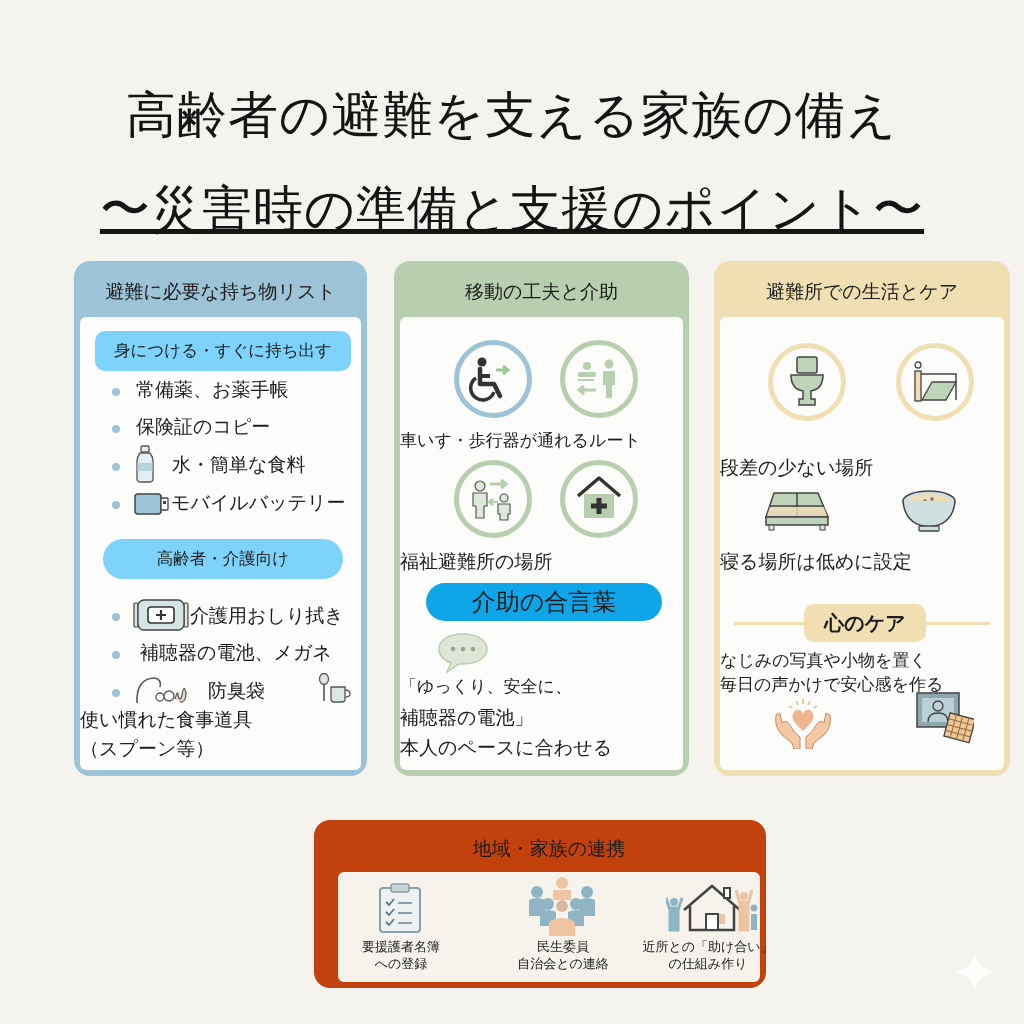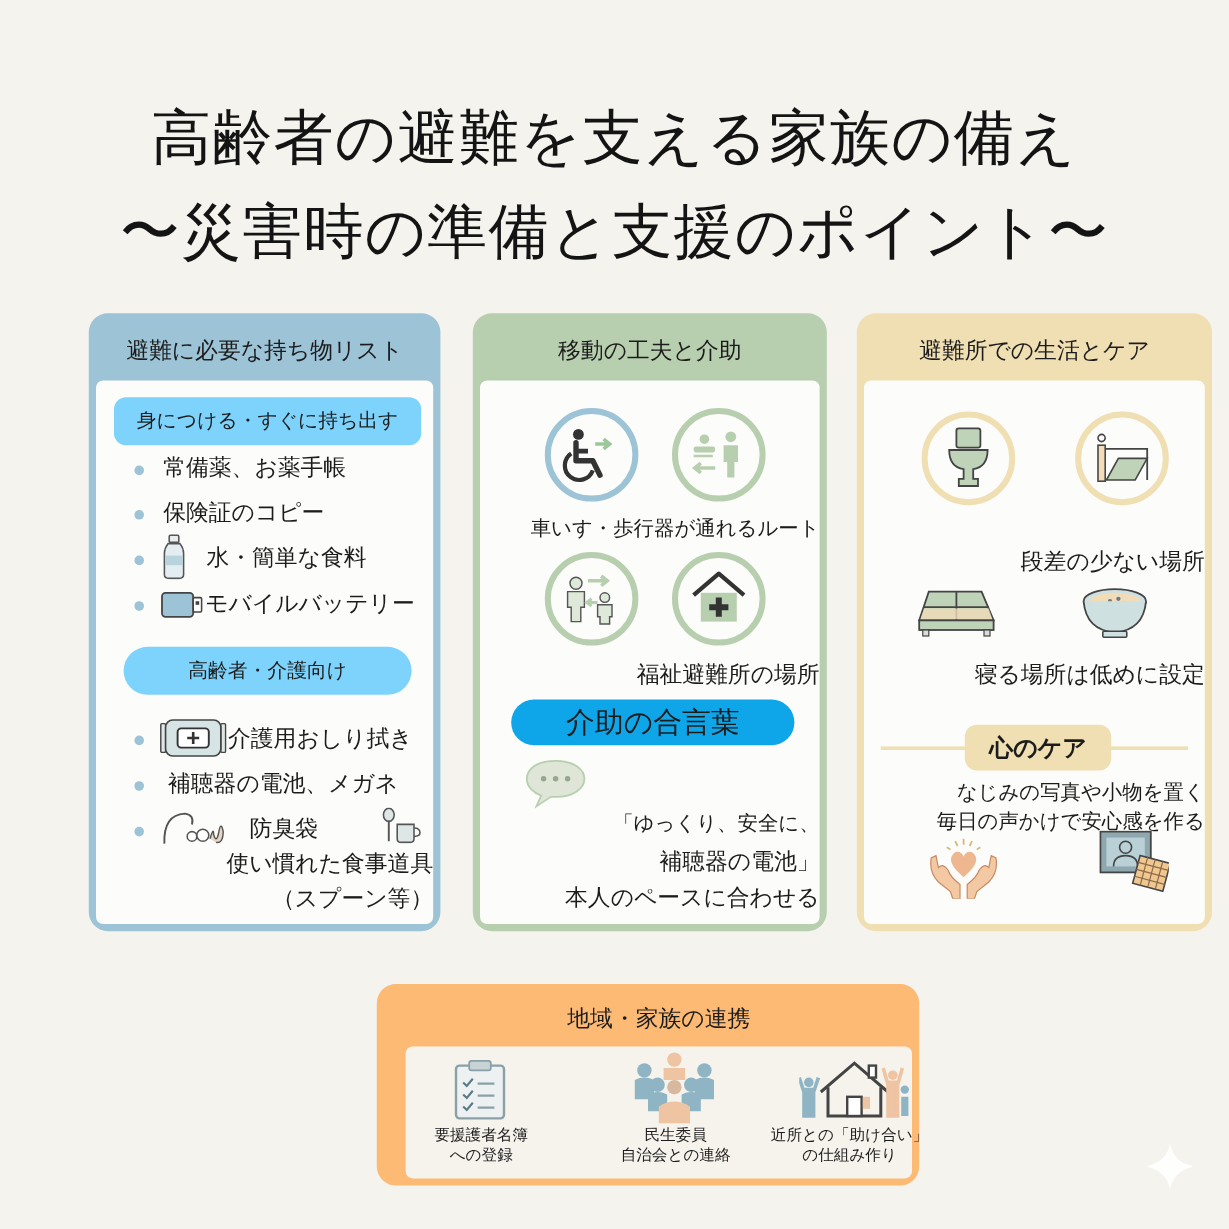--- a/index.html
+++ b/index.html
@@ -9,55 +9,55 @@
     font-family: "DejaVu Sans", "Liberation Sans", sans-serif;
     color: #1c1c1c;
     position: relative;
     overflow: hidden;
   }
   .title {
     position: absolute; left: 0; width: 1024px; text-align: center;
     font-size: 50px; font-weight: normal; letter-spacing: 1px; color: #141414;
   }
   .title.l1 { top: 82px; }
-  .title.l2 { top: 160px; }
+  .title.l2 { top: 176px; text-decoration: underline; }
 
   .card {
     position: absolute; border-radius: 16px; padding: 6px; margin-left: 30px;
   }
   .card-header {
     height: 50px; display: flex; align-items: center; justify-content: center;
     font-size: 19px; color: #1c1c1c;
   }
   .card-body {
     background: #fcfcfa; border-radius: 6px; position: relative;
   }
   .card.blue { left: 44px; top: 261px; width: 293px; height: 515px; background: #9cc3d6; }
   .card.green { left: 364px; top: 261px; width: 295px; height: 515px; background: #b7cfae; }
   .card.yellow { left: 684px; top: 261px; width: 296px; height: 515px; background: #efdfb3; }
-  .card.orange { left: 284px; top: 820px; width: 452px; height: 168px; background: #fdba74; padding-left: 24px; }
+  .card.orange { left: 284px; top: 820px; width: 452px; height: 168px; background: #c2410c; padding-left: 24px; }
   .card.blue .card-body, .card.green .card-body, .card.yellow .card-body { height: 453px; }
   .card.orange .card-body { height: 110px; background: #f5f3ec; }
 
   .pill {
     position: absolute; background: #7dd3fc; border-radius: 10px;
     display: flex; align-items: center; justify-content: center;
     font-size: 16.5px; color: #1c1c1c;
   }
   .list-item {
     position: absolute; display: flex; align-items: center; font-size: 19px; white-space: nowrap;
   }
   .bullet {
     width: 8px; height: 8px; border-radius: 50%; background: #9cc3d6; display: inline-block; position: absolute;
   }
   .icon-circle {
     position: absolute; width: 78px; height: 78px; border-radius: 50%;
     border: 5px solid #b7cfae; display: flex; align-items: center; justify-content: center; background: #fcfcfa;
   }
-  .center-text { position: absolute; left: 0; right: 0; text-align: right; }
+  .center-text { position: absolute; left: 0; right: 0; text-align: left; }
   svg { display: block; }
 </style>
 </head>
 <body>
 
 <div class="title l1">高齢者の避難を支える家族の備え</div>
 <div class="title l2">〜災害時の準備と支援のポイント〜</div>
 
 <div class="card blue">
   <div class="card-header">避難に必要な持ち物リスト</div>

